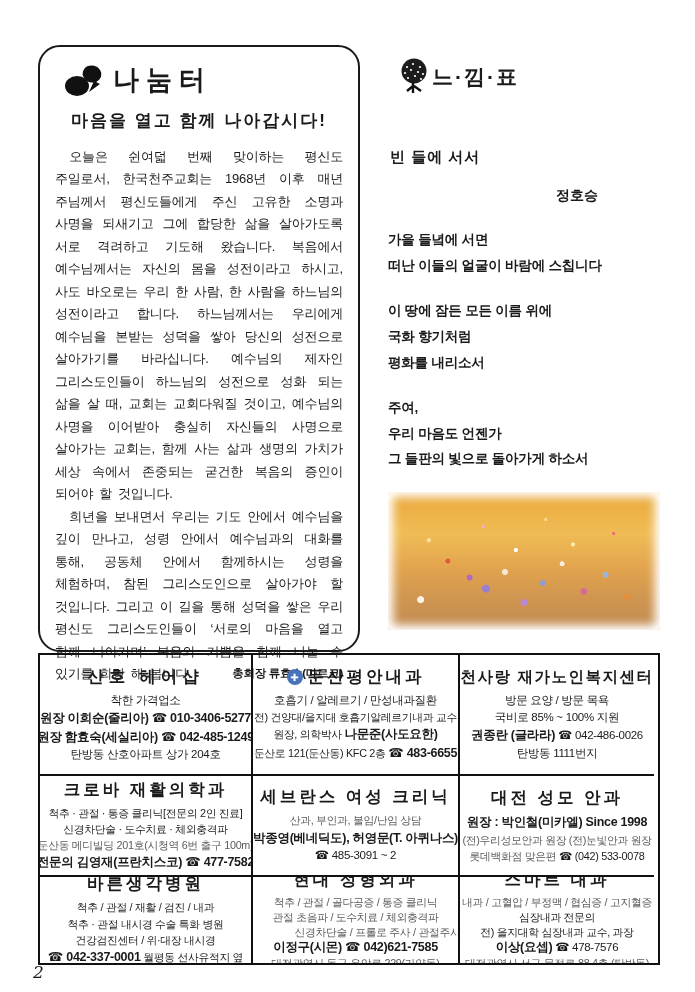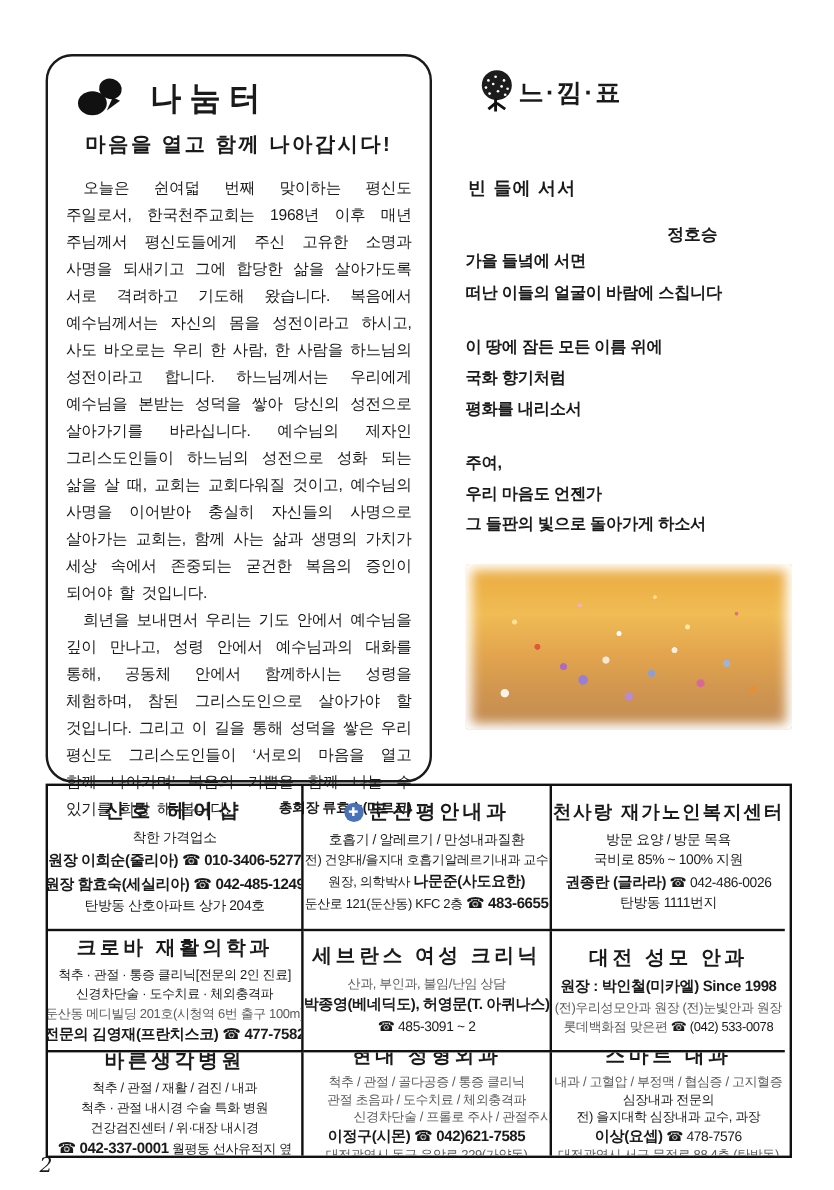--- a/index.html
+++ b/index.html
@@ -5,36 +5,36 @@
   * { margin:0; padding:0; box-sizing:border-box; }
   body { background:#fff; font-family:"Liberation Sans","DejaVu Sans",sans-serif; color:#1a1a1a; }
   .page { position:relative; width:695px; height:992px; background:#fff; overflow:hidden; }
 
   
   .share-box {
     position:absolute; left:38px; top:45px; width:322px; height:607px;
     border:2.5px solid #1a1a1a; border-radius:22px; padding:12px 15px 10px 15px;
     background:#fff;
   }
-  .share-head { display:flex; align-items:center; gap:20px; margin:4px 0 10px 8px; }
+  .share-head { display:flex; align-items:flex-start; gap:8px; margin:4px 0 10px 8px; }
   .share-title { font-size:26px; font-weight:900; letter-spacing:7px; transform:scaleY(1.05); }
   .share-headline { text-align:center; font-size:17px; font-weight:800; letter-spacing:2px; margin:6px 0 14px 0; }
   .share-body p {
     font-size:13px; line-height:1.73; text-align:justify; word-break:keep-all;
     text-indent:1.1em; letter-spacing:-0.2px; word-spacing:2.5px;
   }
   .share-sign { text-align:right; font-size:11.5px; font-weight:800; margin-top:-20px; letter-spacing:-0.3px; }
 
   
   .feel-col { position:absolute; left:388px; top:58px; width:276px; }
   .feel-head { display:flex; align-items:center; margin-left:8px; }
   .feel-title { font-size:21px; font-weight:900; letter-spacing:2px; }
   .poem-title { font-size:15px; font-weight:800; letter-spacing:1px; margin:52px 0 0 2px; }
   .poem-author { font-size:14px; font-weight:700; margin:20px 0 0 168px; }
-  .poem { }
+  .poem { margin-top:22px; }
   .stanza { margin-bottom:20px; }
   .stanza div { font-size:13.5px; font-weight:700; line-height:1.9; letter-spacing:-0.2px; }
 
   .flower-art {
     width:272px; height:138px; margin-top:10px; border-radius:3px;
     background:
       radial-gradient(circle 7px at 12% 78%, #f8f3e6 0 45%, transparent 55%),
       radial-gradient(circle 6px at 30% 62%, #b06ac2 0 45%, transparent 55%),
       radial-gradient(circle 8px at 36% 70%, #9a7fd0 0 45%, transparent 55%),
       radial-gradient(circle 6px at 43% 58%, #f4e7d8 0 45%, transparent 55%),

